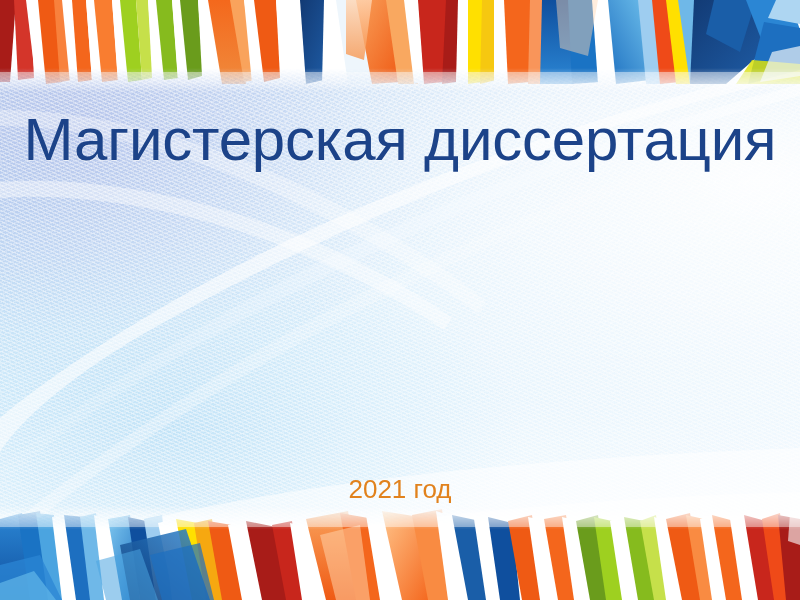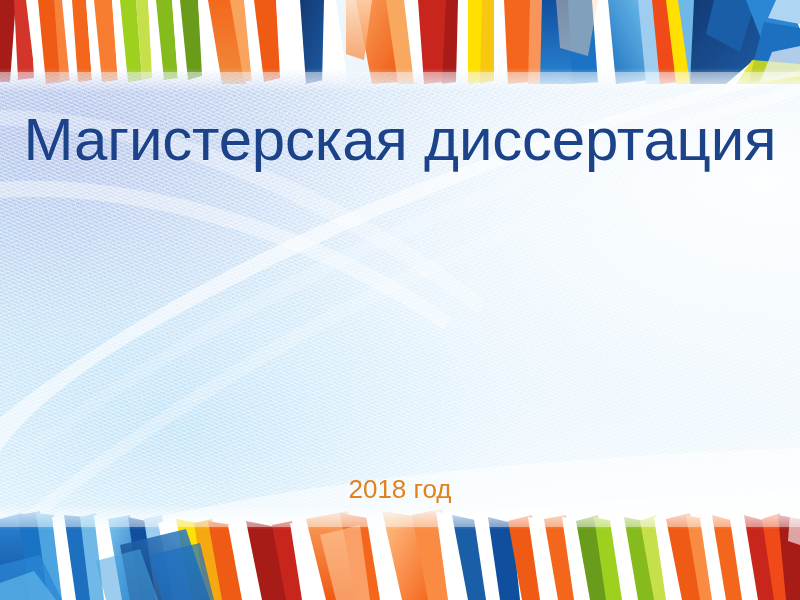--- a/index.html
+++ b/index.html
@@ -410,15 +410,15 @@
       <polygon points="150,50 200,38 214,95 162,95" fill="#1d6fc0" opacity="0.7"></polygon>
       <polygon points="96,56 140,44 158,95 106,95" fill="#4ba4e0" opacity="0.55"></polygon>
 
       <rect x="0" y="0" width="800" height="22" fill="#ffffff" opacity="0.42"></rect>
     </g>
   </svg>
 
   <div class="title">Магистерская диссертация</div>
 
 
-  <div class="year">2018 год</div>
+  <div class="year">2021 год</div>
 
 </div>
 
 </body></html>

